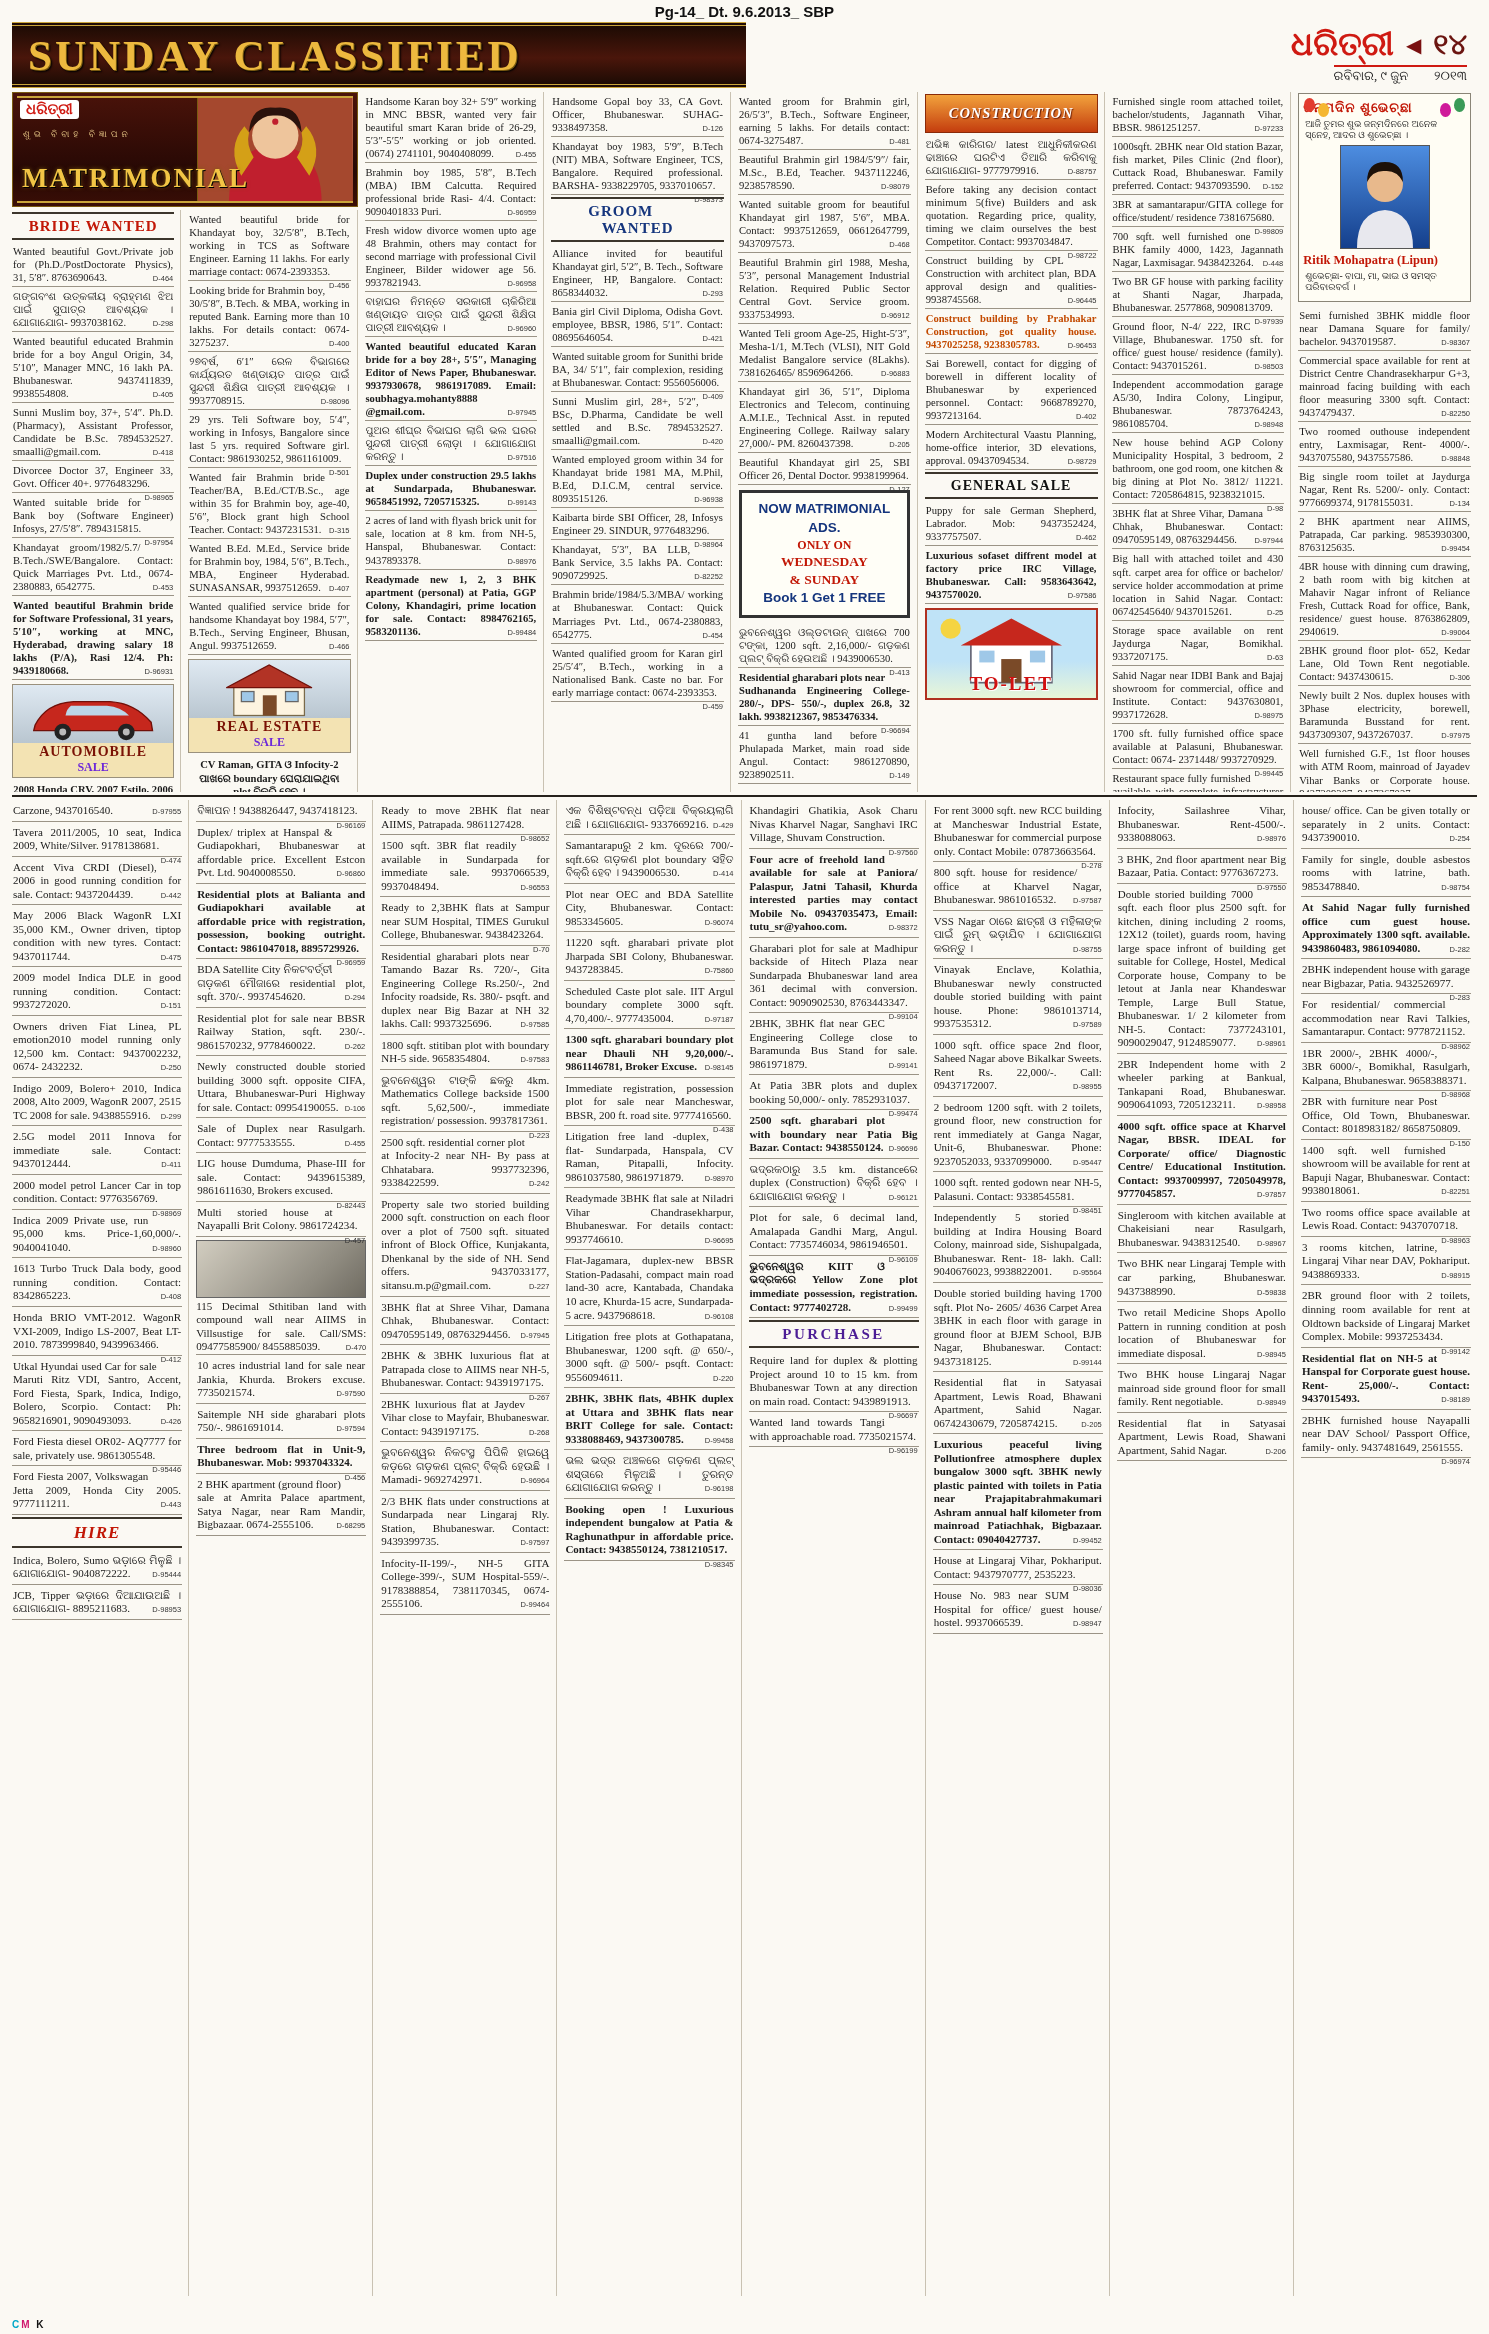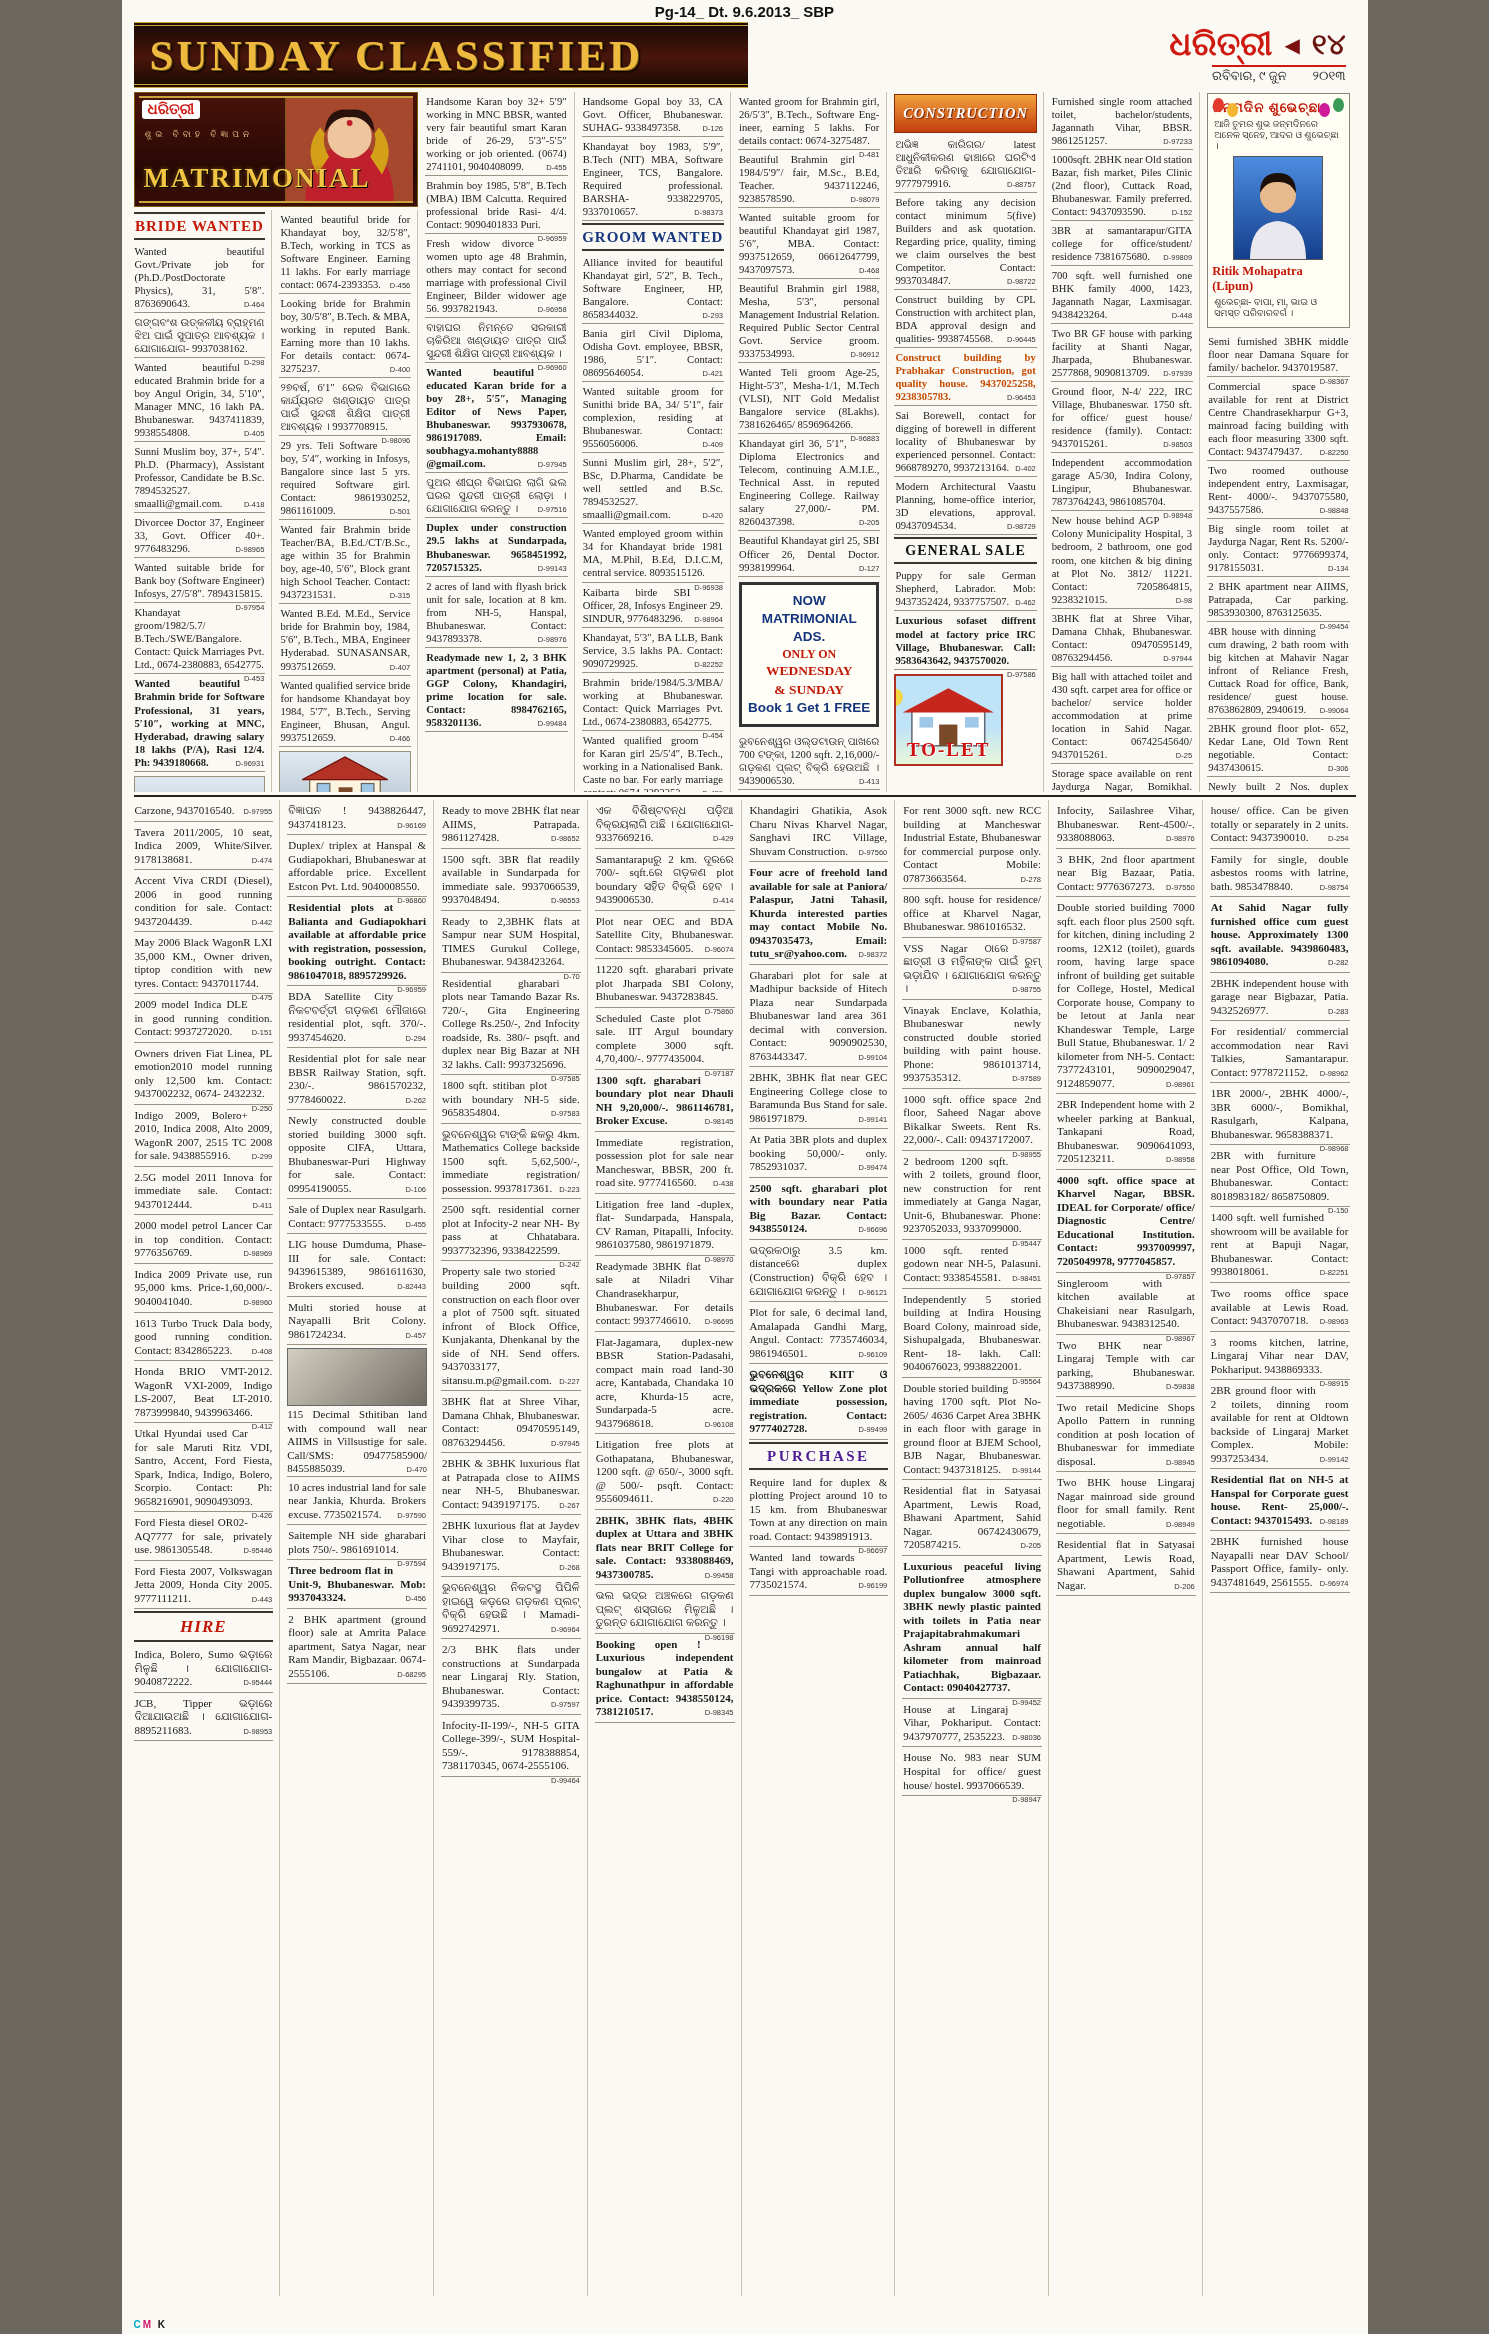--- a/index.html
+++ b/index.html
@@ -1,16 +1,16 @@
 <!DOCTYPE html>
 <html><head>
 <meta charset="utf-8">
 <style>
   html,body{margin:0;padding:0;background:#6b675f;}
-  .page{width:1246px;height:2334px;margin:0 auto;background:#fbf9f3;position:relative;overflow:hidden;
+  .page{width:1489px;height:2334px;margin:0 auto;background:#fbf9f3;position:relative;overflow:hidden;
         font-family:"Liberation Serif",serif;color:#1a1a1a;}
   .topline{text-align:center;font:bold 15px "Liberation Sans",sans-serif;padding:3px 0 2px;color:#111;}
   
   .masthead{display:flex;align-items:stretch;height:66px;padding:0 12px;margin-bottom:2px;}
   .mast-left{flex:0 0 49%;background:linear-gradient(180deg,#1d0b04,#4a160b 55%,#1d0b04);
              border-top:4px double #caa53a;border-bottom:4px double #caa53a;display:flex;align-items:center;padding-left:16px;}
   .mast-title{font-size:43px;font-weight:bold;letter-spacing:3px;color:#edb93f;
               text-shadow:1px 1px 0 #7a5a10,2px 2px 2px #000;}
   .mast-right{flex:1;display:flex;flex-direction:column;justify-content:center;align-items:flex-end;padding-right:10px;}
   .mr-row{display:flex;align-items:center;gap:12px;}

